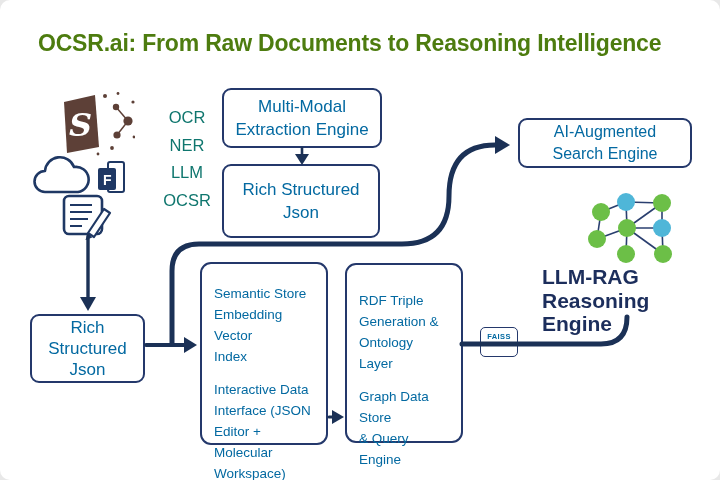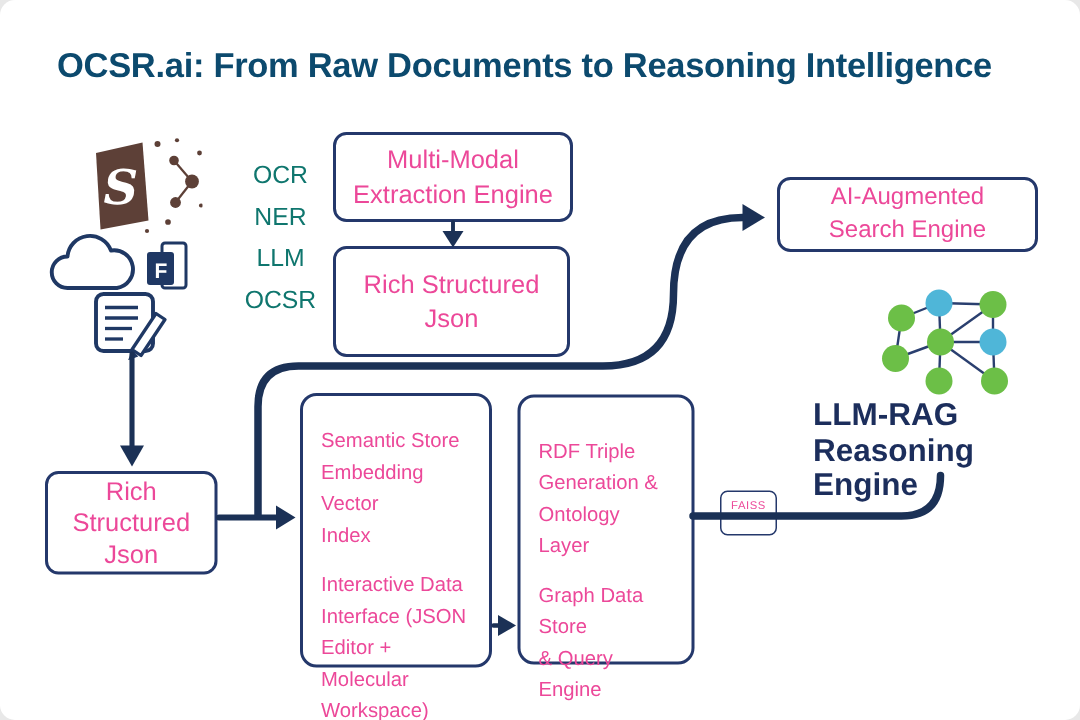--- a/index.html
+++ b/index.html
@@ -2,40 +2,40 @@
 <html><head>
 <meta charset="utf-8">
 <style>
   html,body{margin:0;padding:0;background:#e8e8e8;}
   .canvas{
     position:relative;width:720px;height:480px;background:#ffffff;
     font-family:"Liberation Sans",sans-serif;overflow:hidden;border-radius:10px;
   }
   .title{
     position:absolute;left:38px;top:30px;width:660px;
-    font-size:23px;font-weight:700;color:#0c4a6e;letter-spacing:-0.2px;
+    font-size:23px;font-weight:700;color:#4d7c0f;letter-spacing:-0.2px;
   }
   .box{
     position:absolute;background:#fff;border:2px solid #24386b;border-radius:9px;
-    color:#ec4899;display:flex;flex-direction:column;align-items:center;justify-content:center;
+    color:#0369a1;display:flex;flex-direction:column;align-items:center;justify-content:center;
     text-align:center;font-weight:500;box-sizing:border-box;
   }
   .box-multimodal{left:222px;top:88px;width:160px;height:60px;font-size:17px;line-height:23px;}
   .box-richjson-top{left:222px;top:164px;width:158px;height:74px;font-size:17px;line-height:23px;}
   .box-search{left:518px;top:118px;width:174px;height:50px;font-size:16px;line-height:22px;}
   .box-richjson-bottom{left:30px;top:314px;width:115px;height:69px;font-size:17px;line-height:21px;text-align:right;}
   .box-semantic{left:200px;top:262px;width:128px;height:183px;border-radius:11px;
     align-items:flex-start;justify-content:flex-start;text-align:left;
     padding:19px 13px 0 12px;font-size:13.5px;line-height:21px;}
   .box-rdf{left:345px;top:263px;width:118px;height:180px;border-radius:11px;
     align-items:flex-start;justify-content:flex-start;text-align:left;
     padding:25px 18px 0 12px;font-size:13.5px;line-height:21px;}
   .blk2{margin-top:12px;}
   .box-faiss{left:480px;top:327px;width:38px;height:30px;border-width:1.5px;border-radius:5px;
-    justify-content:flex-start;padding-top:4px;font-size:7.5px;letter-spacing:0.4px;font-weight:400;}
+    justify-content:flex-start;padding-top:4px;font-size:7.5px;letter-spacing:0.4px;font-weight:700;}
   .labels-col{
     position:absolute;left:156px;top:104px;width:62px;text-align:center;
     color:#0f766e;font-size:16.5px;font-weight:500;line-height:27.5px;
   }
   .rag-label{
     position:absolute;left:542px;top:265px;color:#1c2e5c;
     font-size:21px;font-weight:700;line-height:23.5px;
   }
   .abs{position:absolute;}
   .overlay{position:absolute;left:0;top:0;pointer-events:none;}

